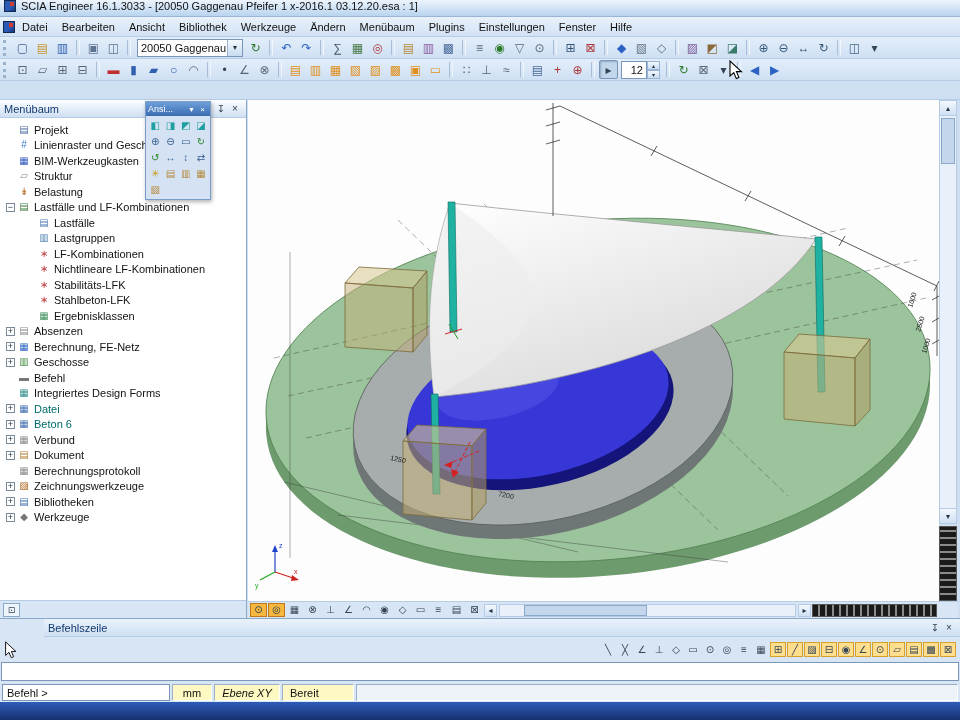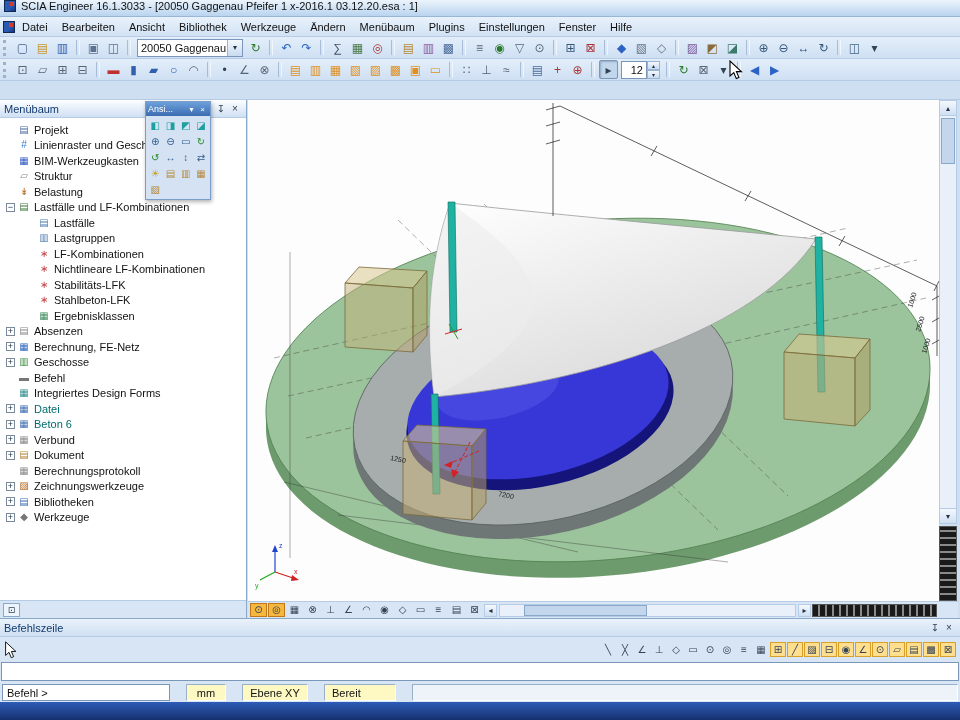--- a/index.html
+++ b/index.html
@@ -59,30 +59,30 @@
 .meter{width:125px;height:13px;background:repeating-linear-gradient(90deg,#1a1a1a 0 5px,#8a8a8a 5px 7px);border:1px solid #555;flex:none;}
 #vscroll{left:939px;top:100px;width:18px;height:424px;background:#e9f0f9;border:1px solid #b6cce6;display:flex;flex-direction:column;}
 .vs-btn{height:15px;display:flex;align-items:center;justify-content:center;font-size:8px;background:linear-gradient(#f4f8fd,#cfe0f3);border-bottom:1px solid #b6cce6;color:#234;flex:none;}
 .vs-btn:last-child{border-top:1px solid #b6cce6;border-bottom:none;}
 .vs-track{flex:1;position:relative;}
 .vs-thumb{position:absolute;top:2px;left:1px;right:1px;height:46px;background:#c3d6ec;border:1px solid #8aa8c8;}
 #vmeter{left:939px;top:526px;width:18px;height:75px;background:repeating-linear-gradient(0deg,#1a1a1a 0 5px,#8a8a8a 5px 7px);border:1px solid #555;}
 #vcorner{left:939px;top:601px;width:19px;height:17px;background:#d7e5f5;border-top:1px solid #b6cce6;}
 
 #cmd{left:0;top:618px;width:960px;height:65px;background:#d7e5f5;border-top:1px solid #8aa8c8;display:flex;flex-direction:column;}
-#cmd .panel-head{background:linear-gradient(#eaf2fb,#cfe0f3);}
+#cmd .panel-head{background:linear-gradient(#eaf2fb,#cfe0f3);margin-left:44px;}
 .cmd-body{height:25px;display:flex;align-items:center;padding:0 4px;}
 .cmd-cursor{width:14px;height:18px;flex:none;}
 .cmd-icons{margin-left:auto;display:flex;align-items:center;gap:1px;}
 .cbtn{width:16px;height:15px;display:flex;align-items:center;justify-content:center;border:1px solid transparent;flex:none;}
 .cbtn .g{font-size:10px;line-height:1;color:#345;}
 .cbtn.on{background:#ffdf8e;border:1px solid #d8a028;}
 .cmd-input{height:19px;margin:0 1px 2px 1px;background:#fff;border:1px solid #7a96b8;display:flex;align-items:center;padding:0 3px;}
 
-#status{left:0;top:683px;width:960px;height:19px;background:#d7e5f5;display:flex;align-items:stretch;gap:16px;padding:1px 2px;}
+#status{left:0;top:683px;width:960px;height:19px;background:#d7e5f5;display:flex;align-items:stretch;gap:2px;padding:1px 2px;}
 .st-input{width:168px;background:#fff;border:1px solid #7a96b8;display:flex;align-items:center;padding:0 4px;flex:none;}
 .st-seg{border:1px solid;border-color:#9ab0c8 #fdfeff #fdfeff #9ab0c8;background:#fef9c3;display:flex;align-items:center;justify-content:center;padding:0 7px;flex:none;}
 .st-fill{flex:1;background:#eef3fa;border:1px solid;border-color:#9ab0c8 #fdfeff #fdfeff #9ab0c8;}
 #bstrip{left:0;top:702px;width:960px;height:18px;background:linear-gradient(#2e5cb8,#16306e);}
 
 #palette{left:145px;top:101px;width:66px;background:#d4e2f3;border:1px solid #7a9cc8;box-shadow:1px 2px 4px rgba(0,0,0,.3);z-index:40;}
 .pal-head{height:14px;background:linear-gradient(#6ea0dc,#3a6cb0);color:#fff;display:flex;align-items:center;padding:0 2px;font-size:9px;}
 .pal-title{flex:1;overflow:hidden;white-space:nowrap;}
 .pal-btn{width:11px;height:11px;font-size:8px;color:#fff;display:flex;align-items:center;justify-content:center;flex:none;}
 .pal-grid{display:grid;grid-template-columns:repeat(4,1fr);padding:2px;gap:1px;}
@@ -714,21 +714,21 @@
             <span class="g">⊠</span>
           </span>
         </span>
     </div>
     <div class="cmd-input"></div>
   </div>
 
   <div id="status" class="abs">
     <span class="st-input">Befehl &gt;</span>
     <span class="st-seg" style="width:40px;">mm</span>
-    <span class="st-seg" style="width:66px;">Ebene XY</span>
+    <span class="st-seg" style="width:66px;font-style:italic;">Ebene XY</span>
     <span class="st-seg" style="width:72px;justify-content:flex-start;">Bereit</span>
     <span class="st-fill"></span>
   </div>
 
   <div id="bstrip" class="abs"></div>
 
   <svg id="cursor" class="abs" viewBox="0 0 14 20">
     <path d="M1,1 L1,16 L4.8,12.6 L7.3,18.6 L9.9,17.4 L7.4,11.6 L12.4,11.6 Z" fill="#fff" stroke="#000" stroke-width="1.1"></path>
   </svg>
 

